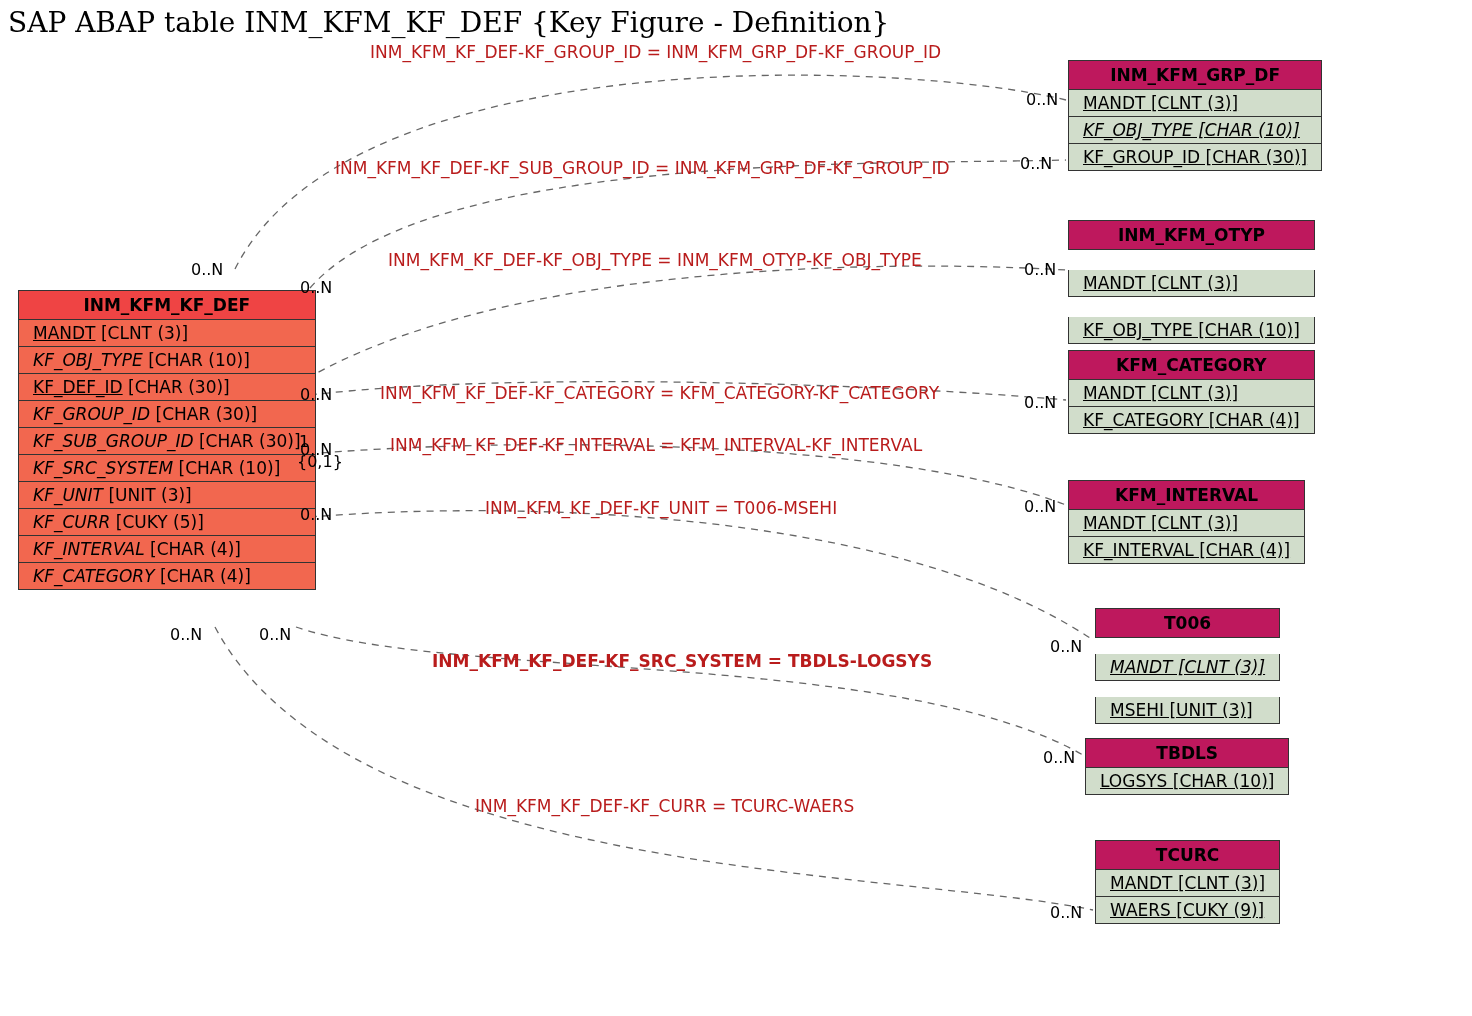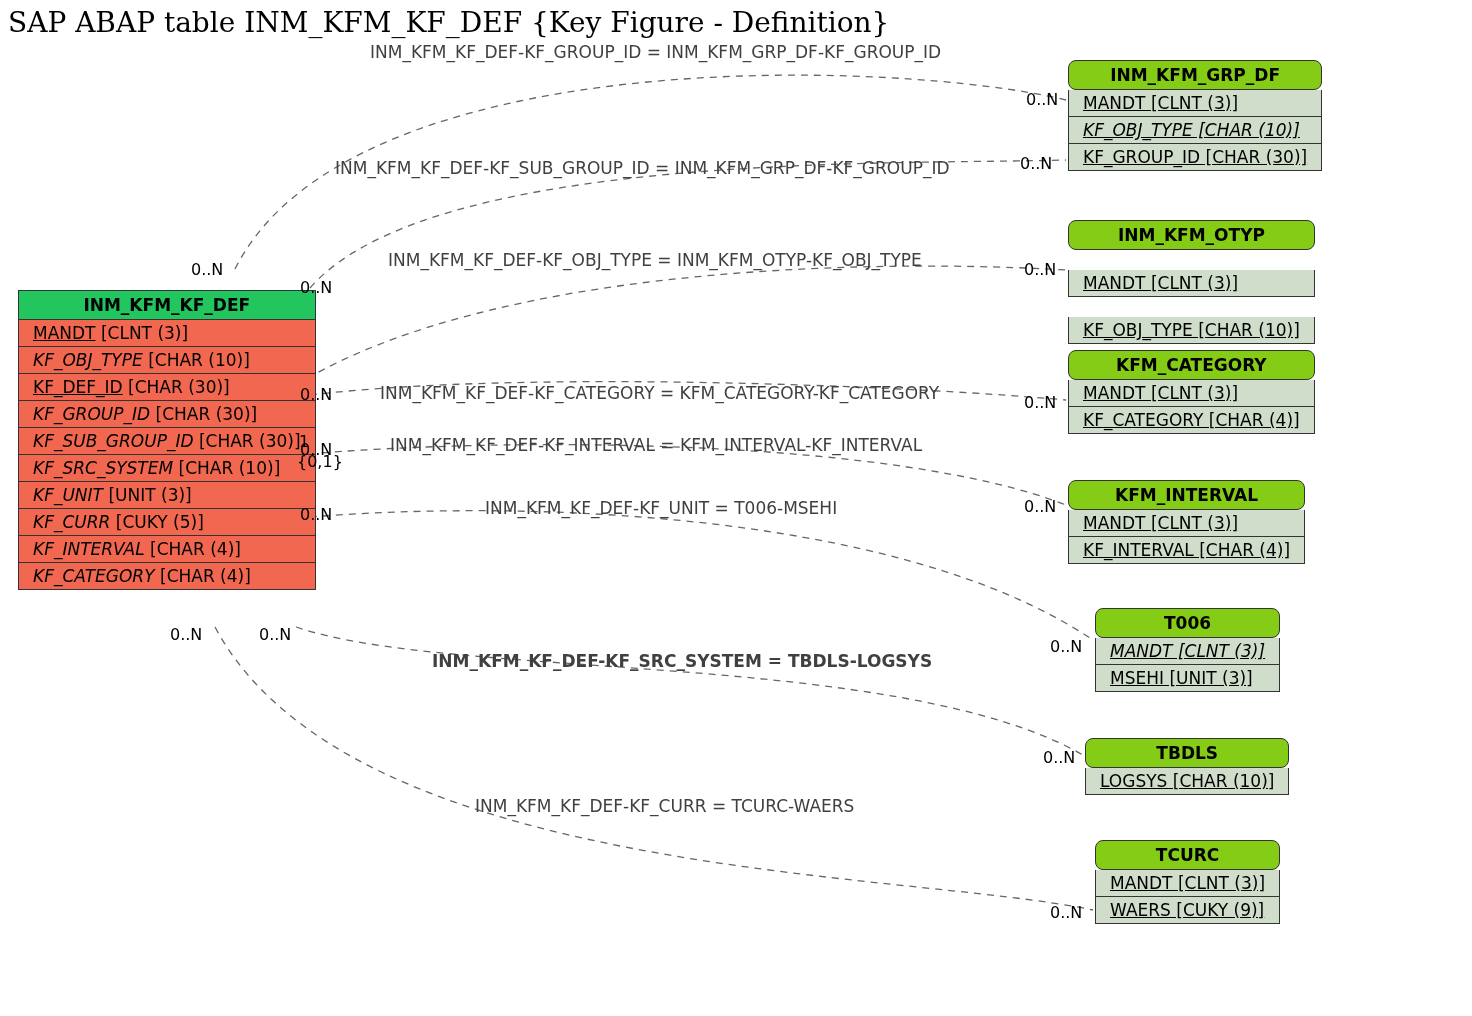--- a/index.html
+++ b/index.html
@@ -31,30 +31,30 @@
     padding:4px 10px;
     border:1px solid #333;
   }
   .tbl .cell {
     padding:3px 14px;
     border:1px solid #333;
     border-top:none;
     white-space:nowrap;
     text-align:left;
   }
-  .main .hdr  { background:#22c55e; }
+  .main .hdr  { background:#ef4444; }
   .main .cell { background:#f2674f; }
-  .ref  .hdr  { background:#84cc16;border-radius:8px; }
+  .ref  .hdr  { background:#be185d; }
   .ref  .cell { background:#d1ddcb; }
   .u { text-decoration:underline; }
   .i { font-style:italic; }
   .edge-label {
     position:absolute;
     font-size:17px;
-    color:#404040;
+    color:#b91c1c;
     background:transparent;
     white-space:nowrap;
   }
   .card-label {
     position:absolute;
     font-size:16px;
     color:#000;
     white-space:nowrap;
   }
 </style>
@@ -118,21 +118,21 @@
     <div class="cell"><span class="u">MANDT [CLNT (3)]</span></div>
     <div class="cell"><span class="u">KF_CATEGORY [CHAR (4)]</span></div>
   </div>
 
   <div class="tbl ref" style="left:1068px; top:480px;">
     <div class="hdr">KFM_INTERVAL</div>
     <div class="cell"><span class="u">MANDT [CLNT (3)]</span></div>
     <div class="cell"><span class="u">KF_INTERVAL [CHAR (4)]</span></div>
   </div>
 
-  <div class="tbl ref" style="left:1095px; top:608px;">
+  <div class="tbl ref" style="left:1095px; top:608px;gap:16px;">
     <div class="hdr">T006</div>
     <div class="cell"><span class="u i">MANDT [CLNT (3)]</span></div>
     <div class="cell"><span class="u">MSEHI [UNIT (3)]</span></div>
   </div>
 
   <div class="tbl ref" style="left:1085px; top:738px;">
     <div class="hdr">TBDLS</div>
     <div class="cell"><span class="u">LOGSYS [CHAR (10)]</span></div>
   </div>
 

